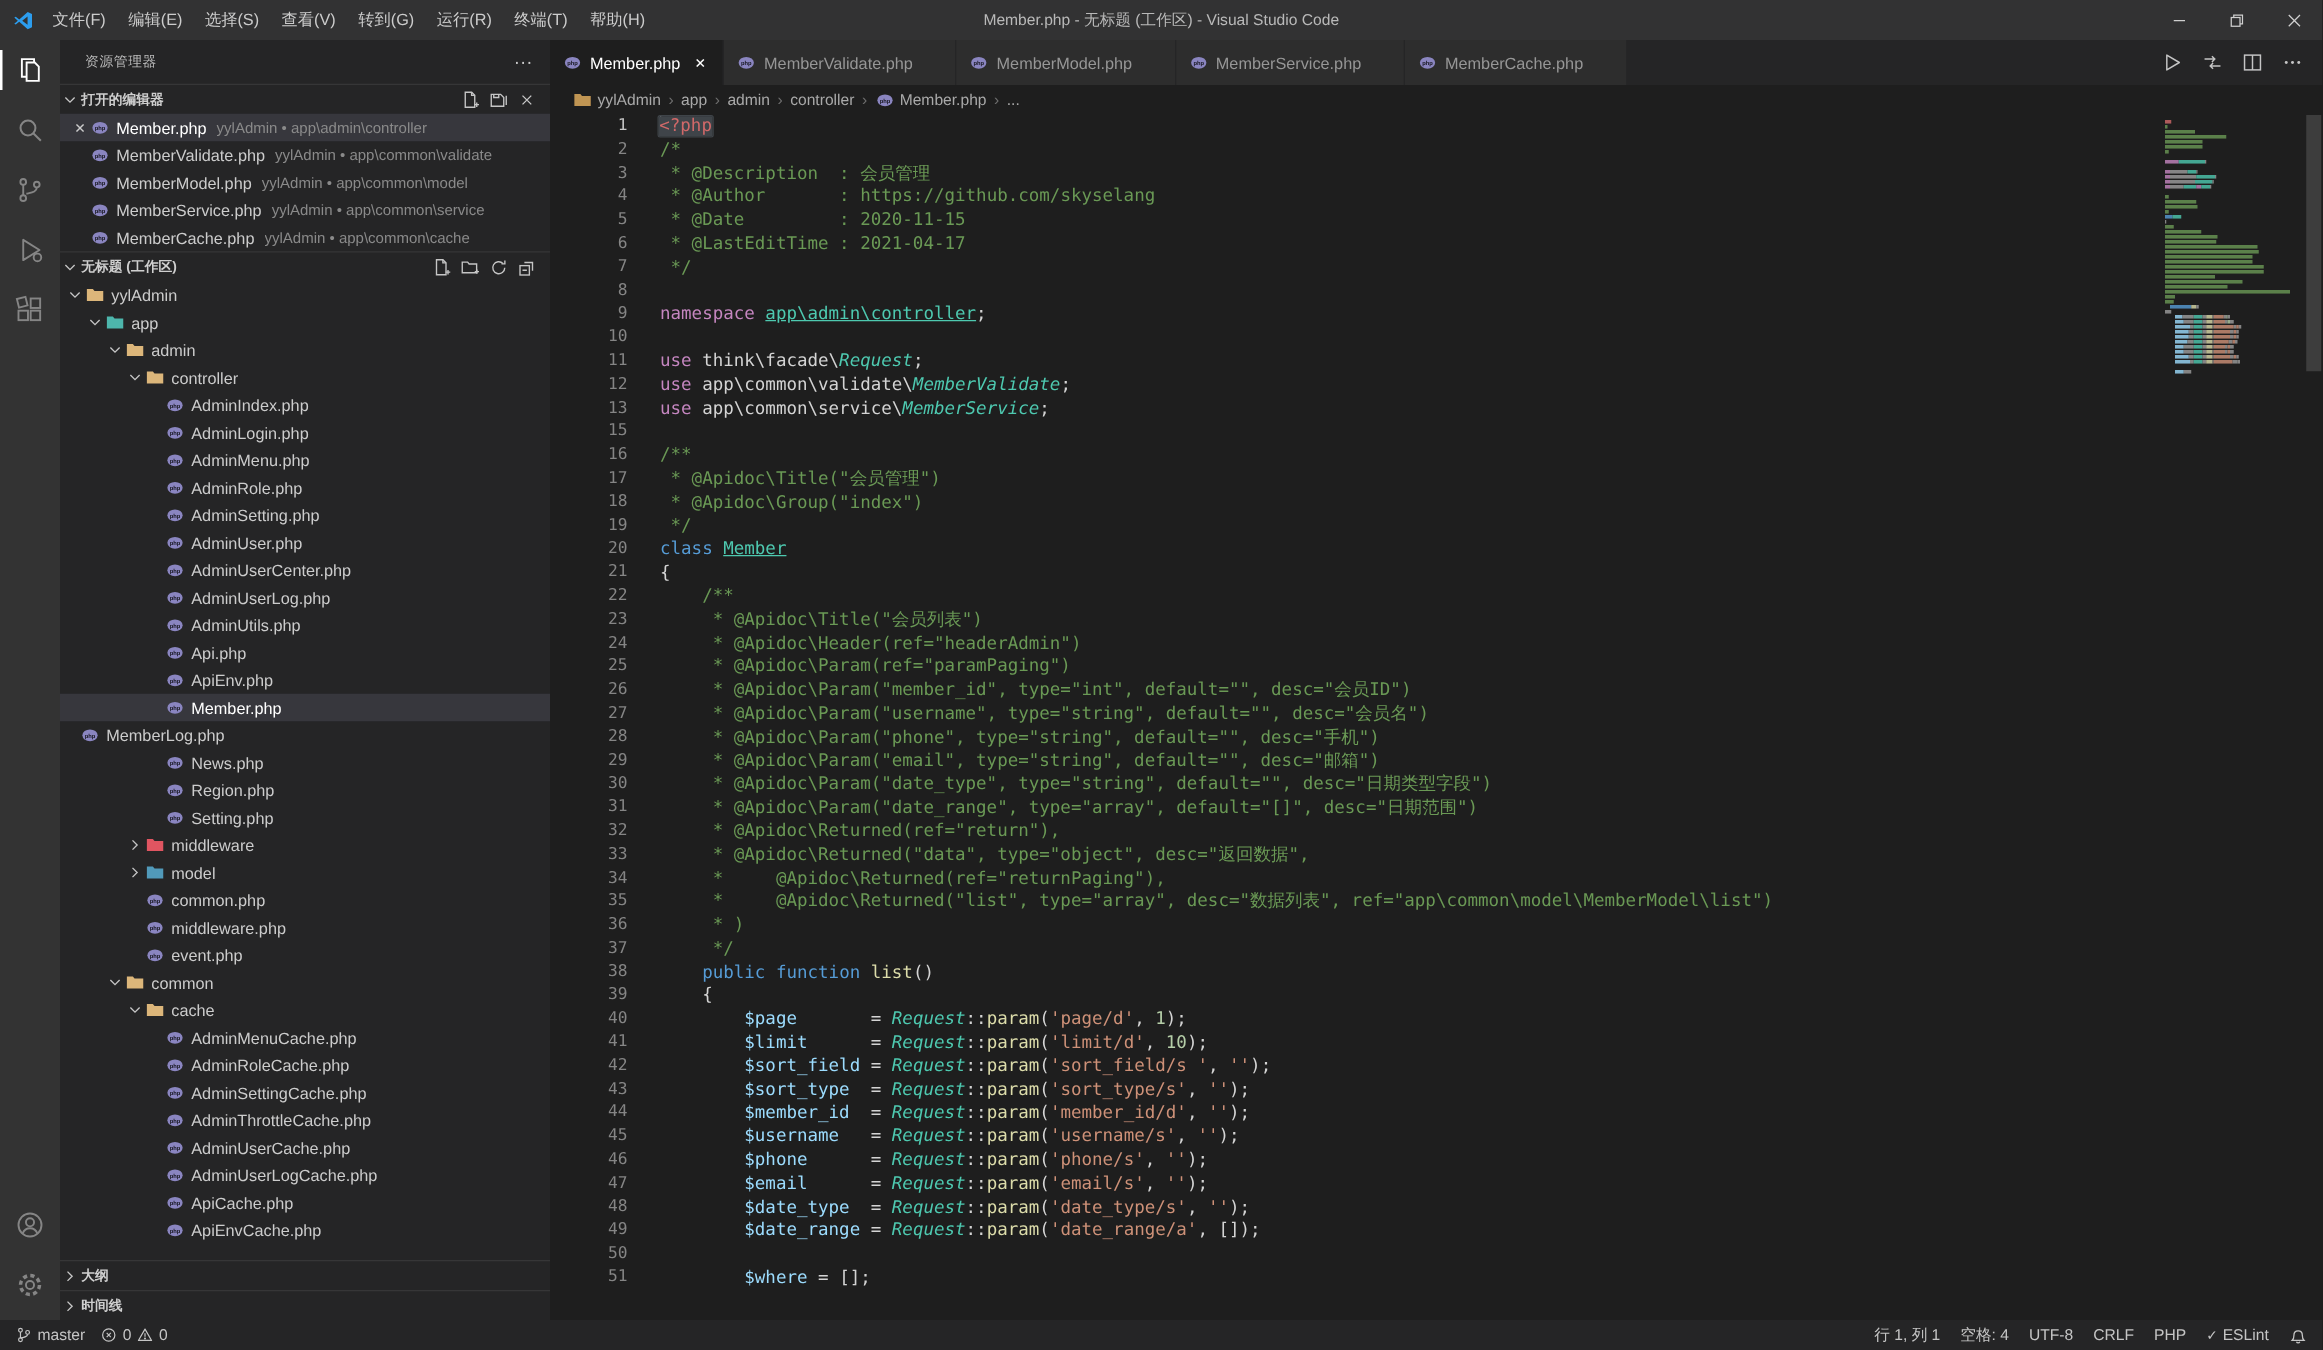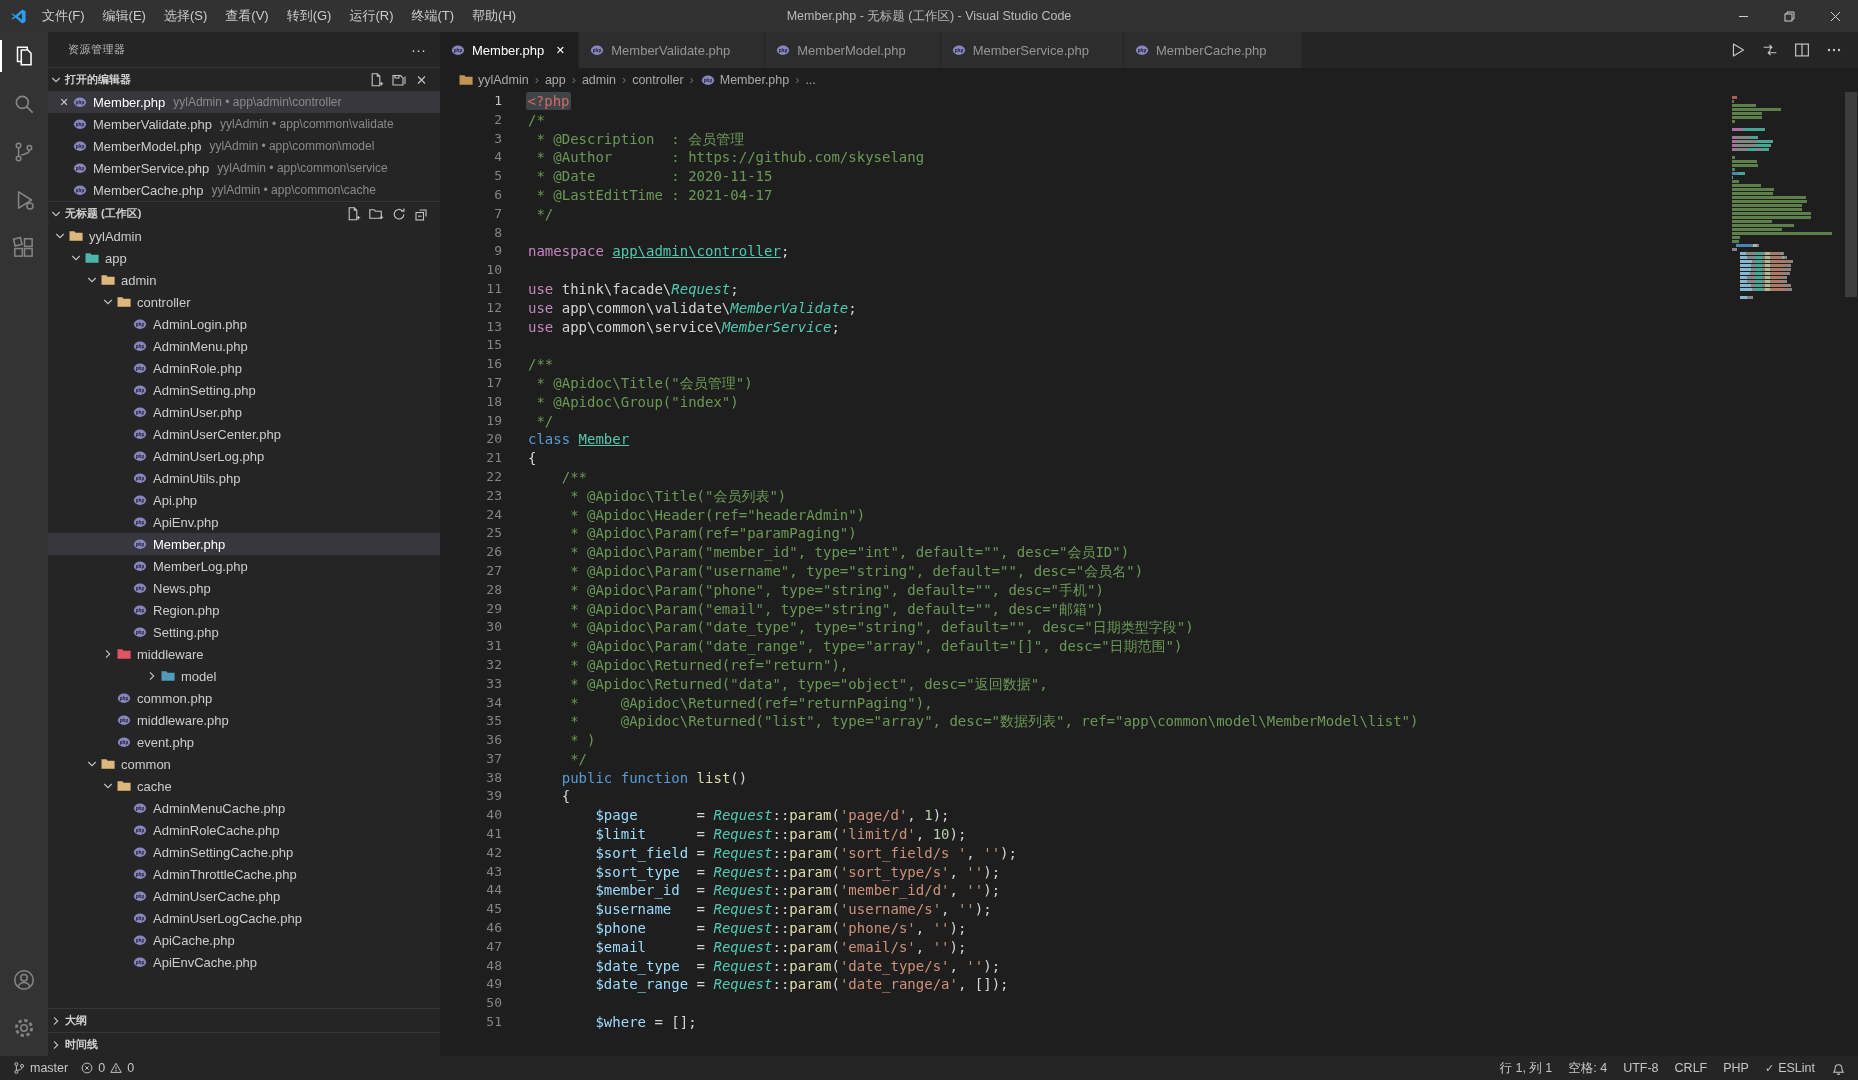--- a/index.html
+++ b/index.html
@@ -341,20 +341,28 @@
               <path d="M1.5 3.2h4.8l1.3 1.6h7v8H1.5z" fill="#dcb67a"></path>
             </svg>
             <span class="tlabel">controller</span>
           </div>
           <div class="trow" style="padding-left: 68px;">
             <span class="chev-sp"></span>
             <svg class="fic" width="16" height="16" viewBox="0 0 16 16">
               <ellipse cx="8" cy="8.2" rx="6.1" ry="4.7" fill="#8a85c0"></ellipse>
               <text x="8" y="10" text-anchor="middle" font-size="4.6" fill="#16161e" font-weight="bold">php</text>
             </svg>
+            <span class="tlabel">AdminIndex.php</span>
+          </div>
+          <div class="trow" style="padding-left: 68px;">
+            <span class="chev-sp"></span>
+            <svg class="fic" width="16" height="16" viewBox="0 0 16 16">
+              <ellipse cx="8" cy="8.2" rx="6.1" ry="4.7" fill="#8a85c0"></ellipse>
+              <text x="8" y="10" text-anchor="middle" font-size="4.6" fill="#16161e" font-weight="bold">php</text>
+            </svg>
             <span class="tlabel">AdminLogin.php</span>
           </div>
           <div class="trow" style="padding-left: 68px;">
             <span class="chev-sp"></span>
             <svg class="fic" width="16" height="16" viewBox="0 0 16 16">
               <ellipse cx="8" cy="8.2" rx="6.1" ry="4.7" fill="#8a85c0"></ellipse>
               <text x="8" y="10" text-anchor="middle" font-size="4.6" fill="#16161e" font-weight="bold">php</text>
             </svg>
             <span class="tlabel">AdminMenu.php</span>
           </div>
@@ -423,21 +431,21 @@
             <span class="tlabel">ApiEnv.php</span>
           </div>
           <div class="trow selected" style="padding-left: 68px;">
             <span class="chev-sp"></span>
             <svg class="fic" width="16" height="16" viewBox="0 0 16 16">
               <ellipse cx="8" cy="8.2" rx="6.1" ry="4.7" fill="#8a85c0"></ellipse>
               <text x="8" y="10" text-anchor="middle" font-size="4.6" fill="#16161e" font-weight="bold">php</text>
             </svg>
             <span class="tlabel">Member.php</span>
           </div>
-          <div class="trow" style="padding-left: 68px;">
+          <div class="trow" style="">
             <span class="chev-sp"></span>
             <svg class="fic" width="16" height="16" viewBox="0 0 16 16">
               <ellipse cx="8" cy="8.2" rx="6.1" ry="4.7" fill="#8a85c0"></ellipse>
               <text x="8" y="10" text-anchor="middle" font-size="4.6" fill="#16161e" font-weight="bold">php</text>
             </svg>
             <span class="tlabel">MemberLog.php</span>
           </div>
           <div class="trow" style="padding-left: 68px;">
             <span class="chev-sp"></span>
             <svg class="fic" width="16" height="16" viewBox="0 0 16 16">
@@ -464,21 +472,21 @@
           </div>
           <div class="trow" style="padding-left: 52px;">
             <svg class="chev" width="16" height="16" viewBox="0 0 16 16">
               <path d="M6 4.3 9.7 8 6 11.7" fill="none" stroke="#c5c5c5" stroke-width="1.1"></path>
             </svg>
             <svg class="fic" width="16" height="16" viewBox="0 0 16 16">
               <path d="M1.5 3.2h4.8l1.3 1.6h7v8H1.5z" fill="#e05561"></path>
             </svg>
             <span class="tlabel">middleware</span>
           </div>
-          <div class="trow" style="padding-left: 52px; margin-left: 44px;">
+          <div class="trow" style="padding-left: 52px;">
             <svg class="chev" width="16" height="16" viewBox="0 0 16 16">
               <path d="M6 4.3 9.7 8 6 11.7" fill="none" stroke="#c5c5c5" stroke-width="1.1"></path>
             </svg>
             <svg class="fic" width="16" height="16" viewBox="0 0 16 16">
               <path d="M1.5 3.2h4.8l1.3 1.6h7v8H1.5z" fill="#519aba"></path>
             </svg>
             <span class="tlabel">model</span>
           </div>
           <div class="trow" style="padding-left: 52px;">
             <span class="chev-sp"></span>

